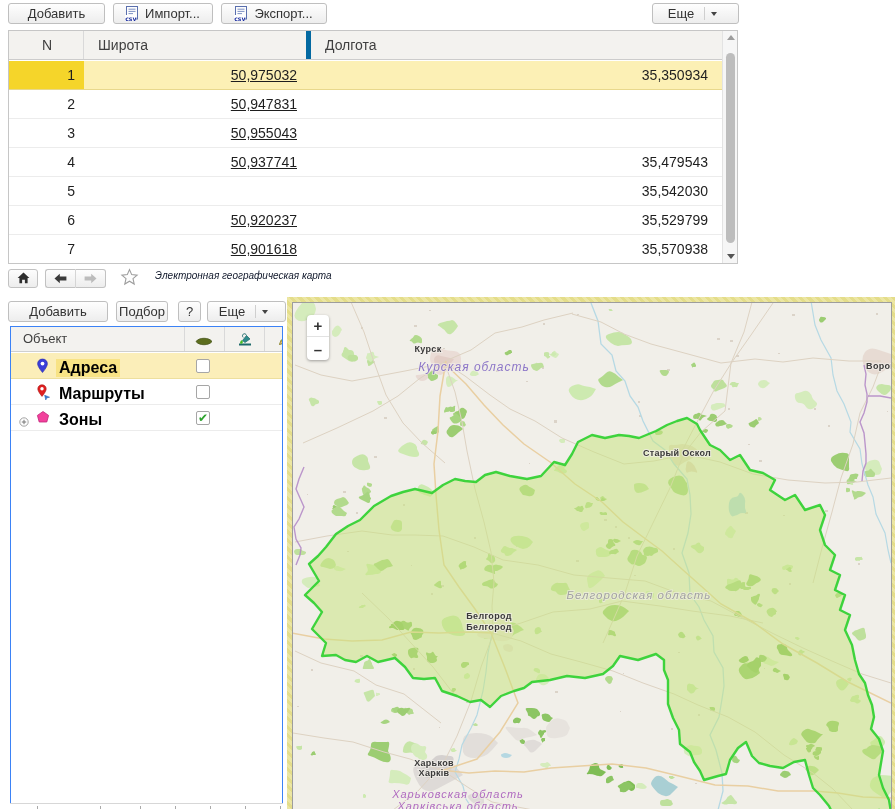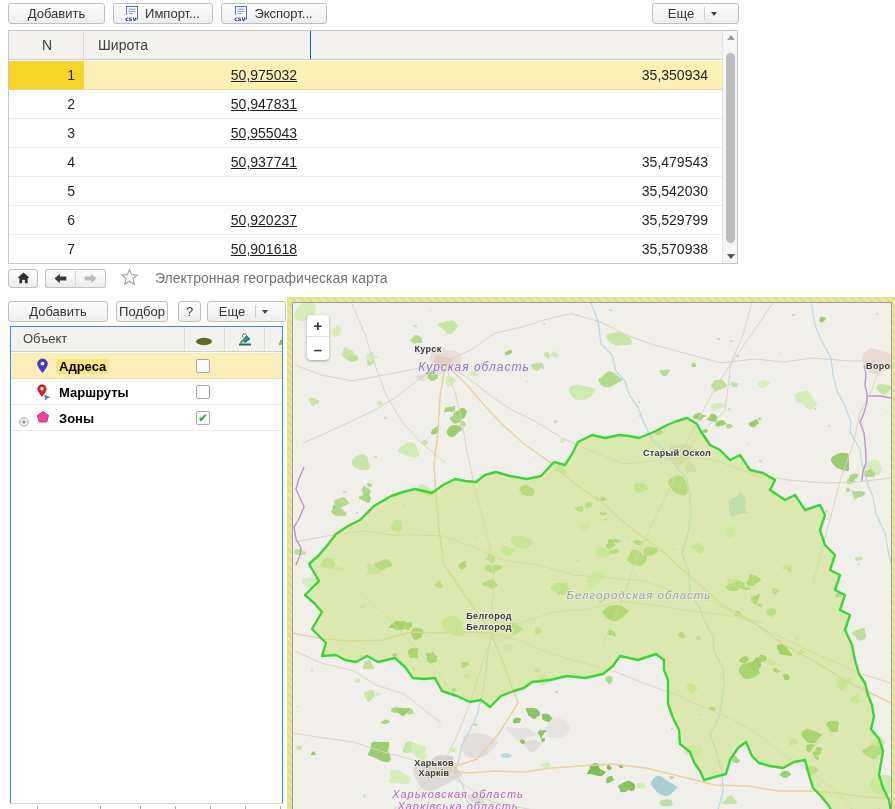--- a/index.html
+++ b/index.html
@@ -17,21 +17,21 @@
   .dd-arrow { width:0; height:0; border-left:3.5px solid transparent; border-right:3.5px solid transparent;
      border-top:4px solid #444; margin-right:8px; }
 
   
   #coords-table { position:absolute; left:8px; top:30px; width:730px; height:234px;
      border:1px solid #c6c6c6; background:#fff; }
   .thead { position:absolute; left:0; top:0; right:15px; height:29px; background:#f3f2ef;
      border-bottom:1px solid #cccccc; color:#3f3f3f; font-size:14px; display:flex; }
   .th { display:flex; align-items:center; padding-left:14px; }
   .th-n { width:75px; border-right:1px solid #d9d9d9; padding-left:33px; }
-  .th-lat { width:227px; border-right:1px solid #0369a1;text-align:right; }
+  .th-lat { width:227px; border-right:5px solid #0369a1;text-align:right; }
   .th-lon { flex:1; }
   .tbody { position:absolute; left:0; top:30px; right:15px; bottom:0; display:flex; flex-direction:column; }
   .trow { flex:1; display:flex; border-bottom:1px solid #ececec; font-size:14px; color:#1e1e1e; }
   .trow:last-child { border-bottom:none; }
   .trow > div { display:flex; align-items:center; justify-content:flex-end; }
   .c-n   { width:75px; padding-right:9px; }
   .c-lat { width:227px; padding-right:14px;text-decoration:underline; }
   .c-lon { flex:1; padding-right:14px; }
   .trow.sel { background:#fcf0b5; border-bottom:1px solid #e8d88c; }
   .trow.sel .c-n.ncur { background:#f5d52a; }
@@ -48,38 +48,38 @@
 
   
   #navbar { position:absolute; left:0; top:264px; width:895px; height:32px; }
   .navbtn { position:absolute; top:5px; height:19px; border:1px solid #c2c2c2; border-radius:3px;
      background:linear-gradient(#fdfdfd,#ededed); display:flex; align-items:center; justify-content:center; }
   #nav-home { left:8px; width:30px; }
   #nav-back { left:45px; width:31px; border-radius:3px 0 0 3px; border-right:1px solid #d5d5d5; }
   #nav-fwd  { left:76px; width:30px; border-radius:0 3px 3px 0; border-left:none; }
   #nav-star { position:absolute; left:119px; top:5px; width:20px; height:19px;
      display:flex; align-items:center; justify-content:center; }
-  #nav-title { position:absolute; left:155px; top:6px; font-size:14px; color:#737373; }
+  #nav-title { position:absolute; left:155px; top:6px; font-size:10px; color:#0f172a;font-style:italic; }
 
   
   #panel-toolbar .btn { top:301px; height:21px; }
 
   #objects-table { position:absolute; left:10px; top:326px; width:273px; height:478px;
      border:1px solid #3b82f6; background:#fff; overflow:hidden; }
   .ohead { position:absolute; left:0; top:0; width:100%; height:25px; background:#f3f2ef;
      border-bottom:1px solid #cfcfcf; color:#3f3f3f; font-size:13px; }
   .ohead .olbl { position:absolute; left:12px; top:4px; }
   .ohead .osep { position:absolute; top:0; width:1px; height:100%; background:#d9d9d9; }
   .ohead .hicon { position:absolute; top:7px; }
   .obody { position:absolute; left:0; top:26px; width:100%; }
   .orow { position:relative; height:26px; border-bottom:1px solid #ececec; background:#fff; }
   .orow.osel { background:#fbeeb9; border-bottom:1px solid #eddf9e; }
   .oexp { position:absolute; left:8px; top:8px; }
   .oicon { position:absolute; left:25px; top:5px; }
-  .olabel { position:absolute; left:45px; top:6px; font-size:13px; font-weight:bold; color:#000; padding:0 3px; }
+  .olabel { position:absolute; left:45px; top:6px; font-size:16px; font-weight:bold; color:#000; padding:0 3px; }
   .olabel.lblhl { background:#f8e385; }
   .ochk { position:absolute; left:185px; top:6px; width:14px; height:14px; background:#fff;
      border:1px solid #a6a6a6; border-radius:2px; }
   .chkmark { position:absolute; left:1px; top:-1px; font-size:12px; color:#2ca32c; font-weight:bold; }
   #ot-bottom { position:absolute; left:10px; top:803px; width:273px; height:6px;
      border-top:1px solid #d7d7d7; }
   #ot-bottom i { position:absolute; top:2px; width:1px; height:4px; background:#aaa; }
 
   
   #map-frame { position:absolute; left:287px; top:297px; right:0; bottom:0;
@@ -134,20 +134,21 @@
         <span class="blabel">Еще</span>
         <span class="dd-sep"></span>
         <span class="dd-arrow"></span>
       </div>
  </div>
 
  <div id="coords-table">
   <div class="thead">
    <div class="th th-n">N</div>
    <div class="th th-lat">Широта</div>
+   <div class="th th-lon">Долгота</div>
   </div>
   <div class="tbody">
    <div class="trow sel">
     <div class="c-n ncur">1</div>
     <div class="c-lat">50,975032</div>
     <div class="c-lon">35,350934</div>
    </div>
    <div class="trow">
     <div class="c-n">2</div>
     <div class="c-lat">50,947831</div>

